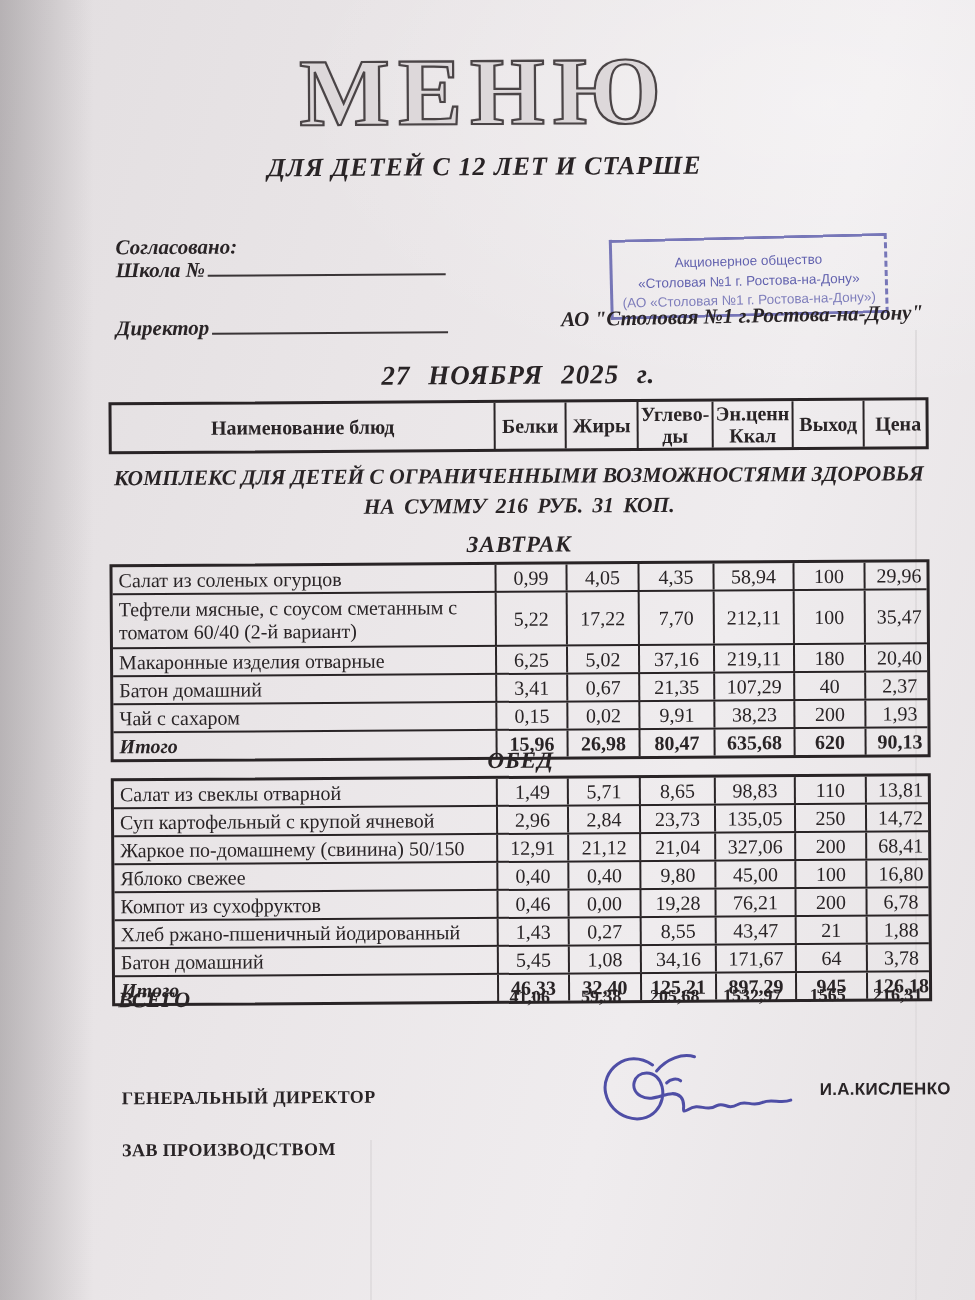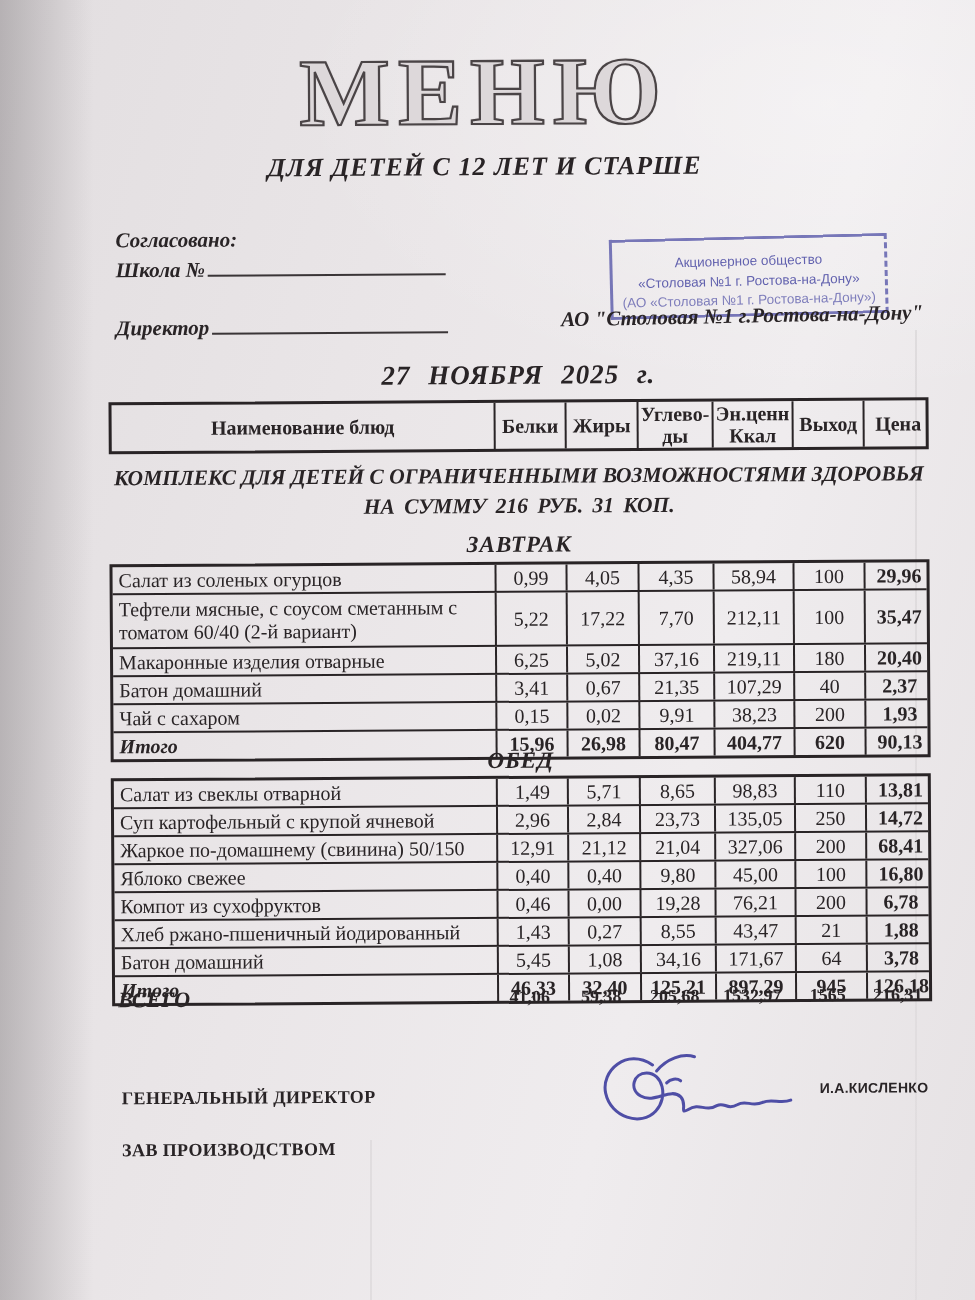--- a/index.html
+++ b/index.html
@@ -34,21 +34,21 @@
 
   #content{position:absolute;inset:0;transform:rotate(-0.35deg);transform-origin:50% 50%;}
 
   .menu-title{position:absolute;top:44px;left:0;width:975px;text-align:center;
     font-size:96px;font-weight:700;letter-spacing:8px;line-height:1.0;
     color:#ddd8da;-webkit-text-stroke:2.2px #4a4446;text-shadow:0 0 2px rgba(80,74,76,0.6);}
   .menu-subtitle{position:absolute;top:152px;left:0;width:975px;text-align:center;
     font-size:26px;font-weight:700;font-style:italic;letter-spacing:1px;}
 
   .agree{position:absolute;left:118px;font-size:21px;font-weight:700;font-style:italic;}
-  #agree-label{top:226px;}
+  #agree-label{top:233px;}
   #school-line{top:256px;}
   #director-line{top:314px;}
   .uline{display:inline-block;border-bottom:2px solid #3a3537;height:16px;vertical-align:baseline;margin-left:3px;}
   .uline.w1{width:238px;} .uline.w2{width:236px;}
 
   #stamp{position:absolute;left:612px;top:238px;width:272px;height:74px;
     border:3px solid rgba(90,90,171,0.85);border-right-style:dashed;
     transform:rotate(-1.1deg);display:flex;flex-direction:column;justify-content:center;
     align-items:center;text-align:center;color:var(--stamp);
     font-family:"Liberation Sans", sans-serif;font-size:13.5px;line-height:1.45;opacity:0.94;}
@@ -68,41 +68,41 @@
   .btable{position:absolute;left:110px;width:820px;border:3px solid var(--ink);box-sizing:border-box;}
   #section-table-0{top:562px;}
   #section-table-1{top:776px;}
   .trow{border-top:2px solid var(--ink);}
   .trow:first-child{border-top:none;}
   .trow{min-height:26px;}
   .trow.tall{min-height:52px;}
   .cell{border-left:2px solid var(--ink);display:flex;align-items:center;justify-content:center;
     font-size:20px;padding:1px 2px;box-sizing:border-box;line-height:1.15;}
   .cell:first-child{border-left:none;justify-content:flex-start;padding:1px 6px;}
-  .cell.price{font-weight:700;}
+  .cell.price{font-weight:400;}
   .total-row .cell{font-weight:700;}
   .total-row .cell:first-child{font-style:italic;}
 
   .section-heading{position:absolute;left:110px;width:820px;text-align:center;
     font-size:23px;font-weight:700;font-style:italic;letter-spacing:1px;}
   #heading-complex1{position:absolute;top:464px;left:90px;width:860px;text-align:center;
     font-size:21.5px;font-weight:700;font-style:italic;}
   #heading-complex2{position:absolute;top:494px;left:90px;width:860px;text-align:center;
     font-size:21.5px;font-weight:700;font-style:italic;word-spacing:4px;}
   #breakfast-heading{top:532px;}
   #lunch-heading{top:748px;}
 
   #grand-row{position:absolute;left:110px;top:984px;width:820px;}
   #grand-row .cell{border:none;font-weight:700;font-size:18px;}
   #grand-row .cell:first-child{font-style:italic;font-size:22px;}
 
   .foot-label{position:absolute;left:119px;font-size:18px;font-weight:600;letter-spacing:0.4px;}
   #gen-dir{top:1086px;}
   #zav-prod{top:1138px;}
-  #sig-name{position:absolute;left:817px;top:1082px;font-size:14px;font-weight:700;
+  #sig-name{position:absolute;left:817px;top:1082px;font-size:17px;font-weight:700;
     font-family:"Liberation Sans", sans-serif;letter-spacing:0.3px;}
   #signature{position:absolute;left:588px;top:1046px;}
 </style>
 </head>
 <body>
 
 <div id="canvas">
   <div id="bg-strip"></div>
   <div id="paper">
     <div id="edge-shade"></div>
@@ -189,21 +189,21 @@
             <div class="cell num">9,91</div>
             <div class="cell num">38,23</div>
             <div class="cell num">200</div>
             <div class="cell num price">1,93</div>
           </div>
           <div class="trow tgrid total-row">
             <div class="cell name">Итого</div>
             <div class="cell num">15,96</div>
             <div class="cell num">26,98</div>
             <div class="cell num">80,47</div>
-            <div class="cell num">404,77</div>
+            <div class="cell num">635,68</div>
             <div class="cell num">620</div>
             <div class="cell num price">90,13</div>
           </div>
         </div>
 
       <div class="section-heading" id="lunch-heading">ОБЕД</div>
       <div class="btable" id="section-table-1">
           <div class="trow tgrid">
             <div class="cell name">Салат из свеклы отварной</div>
             <div class="cell num">1,49</div>

